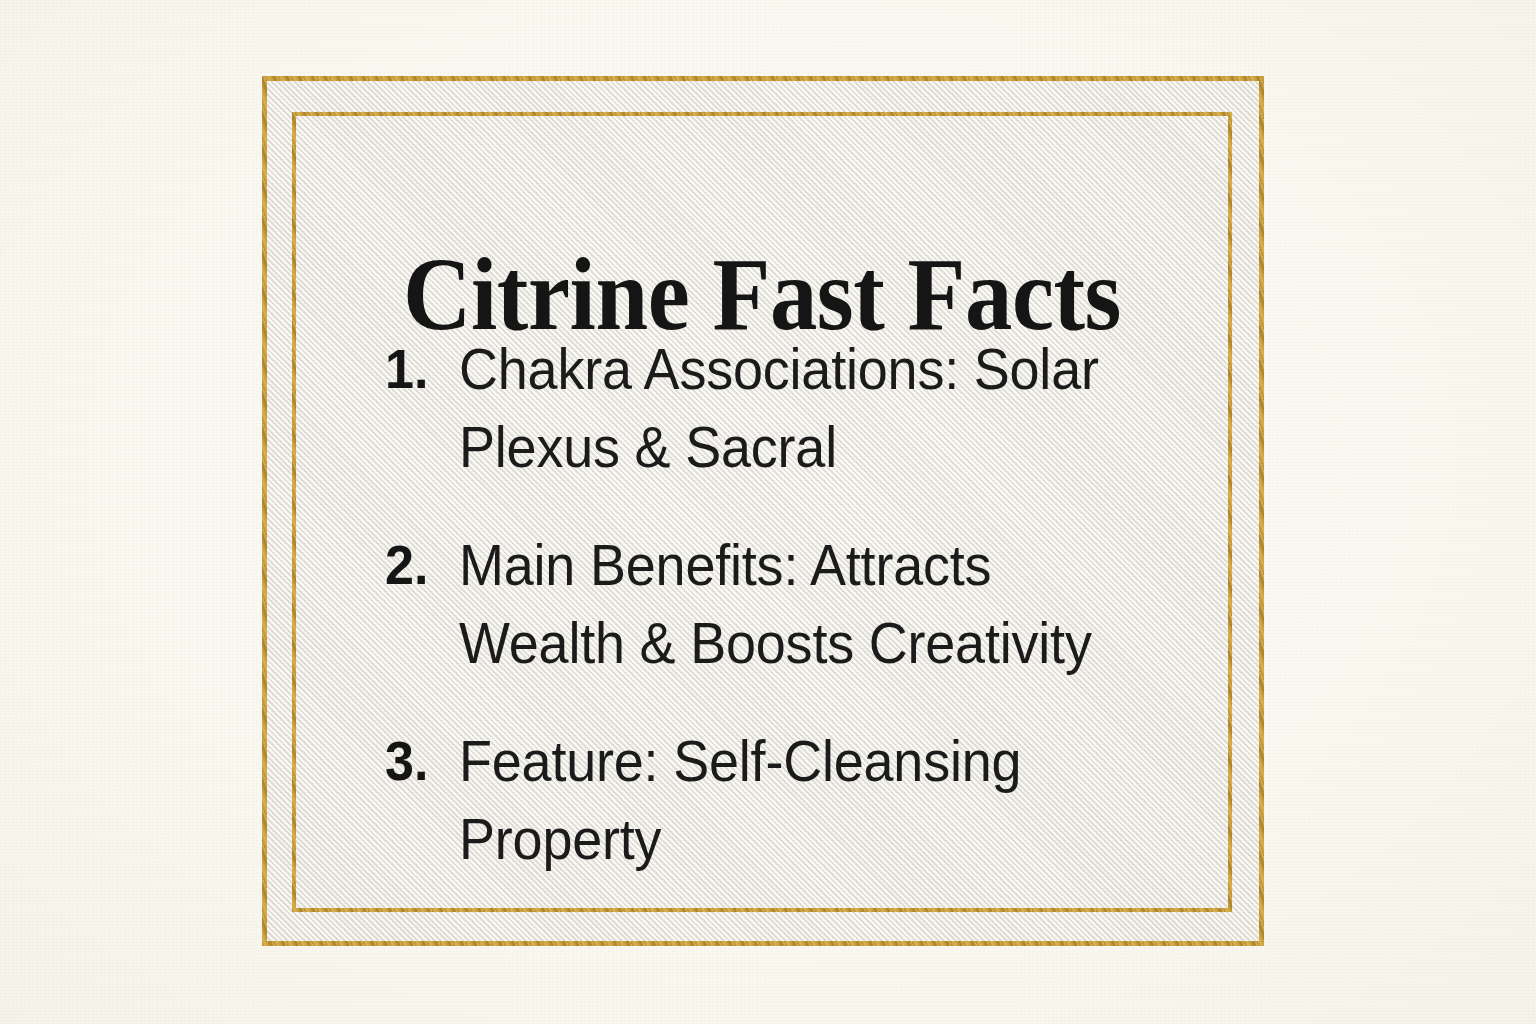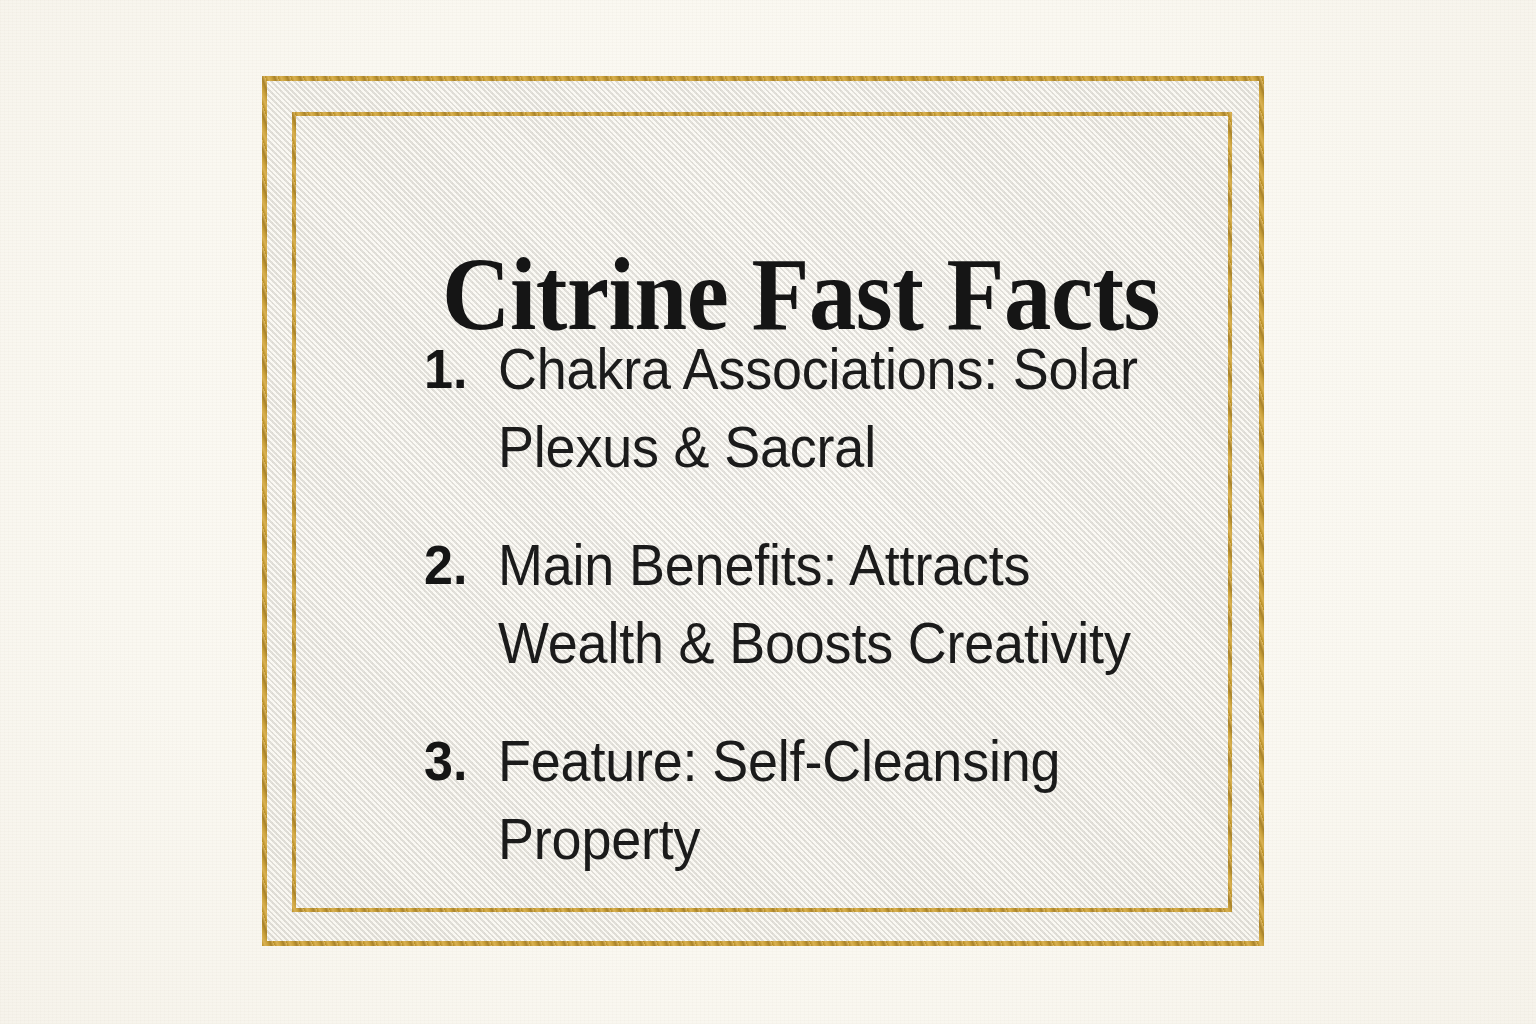--- a/index.html
+++ b/index.html
@@ -74,21 +74,20 @@
   }
 
   
   #content {
     position: absolute;
     left: 292px;
     top: 112px;
     width: 940px;
     height: 800px;
     box-sizing: border-box;
-    margin-left: 39px;
   }
 
   #card-title {
     position: absolute;
     left: 0;
     top: 62px;
     width: 940px;
     text-align: center;
     font-family: "Liberation Serif", "DejaVu Serif", serif;
     font-weight: bold;

